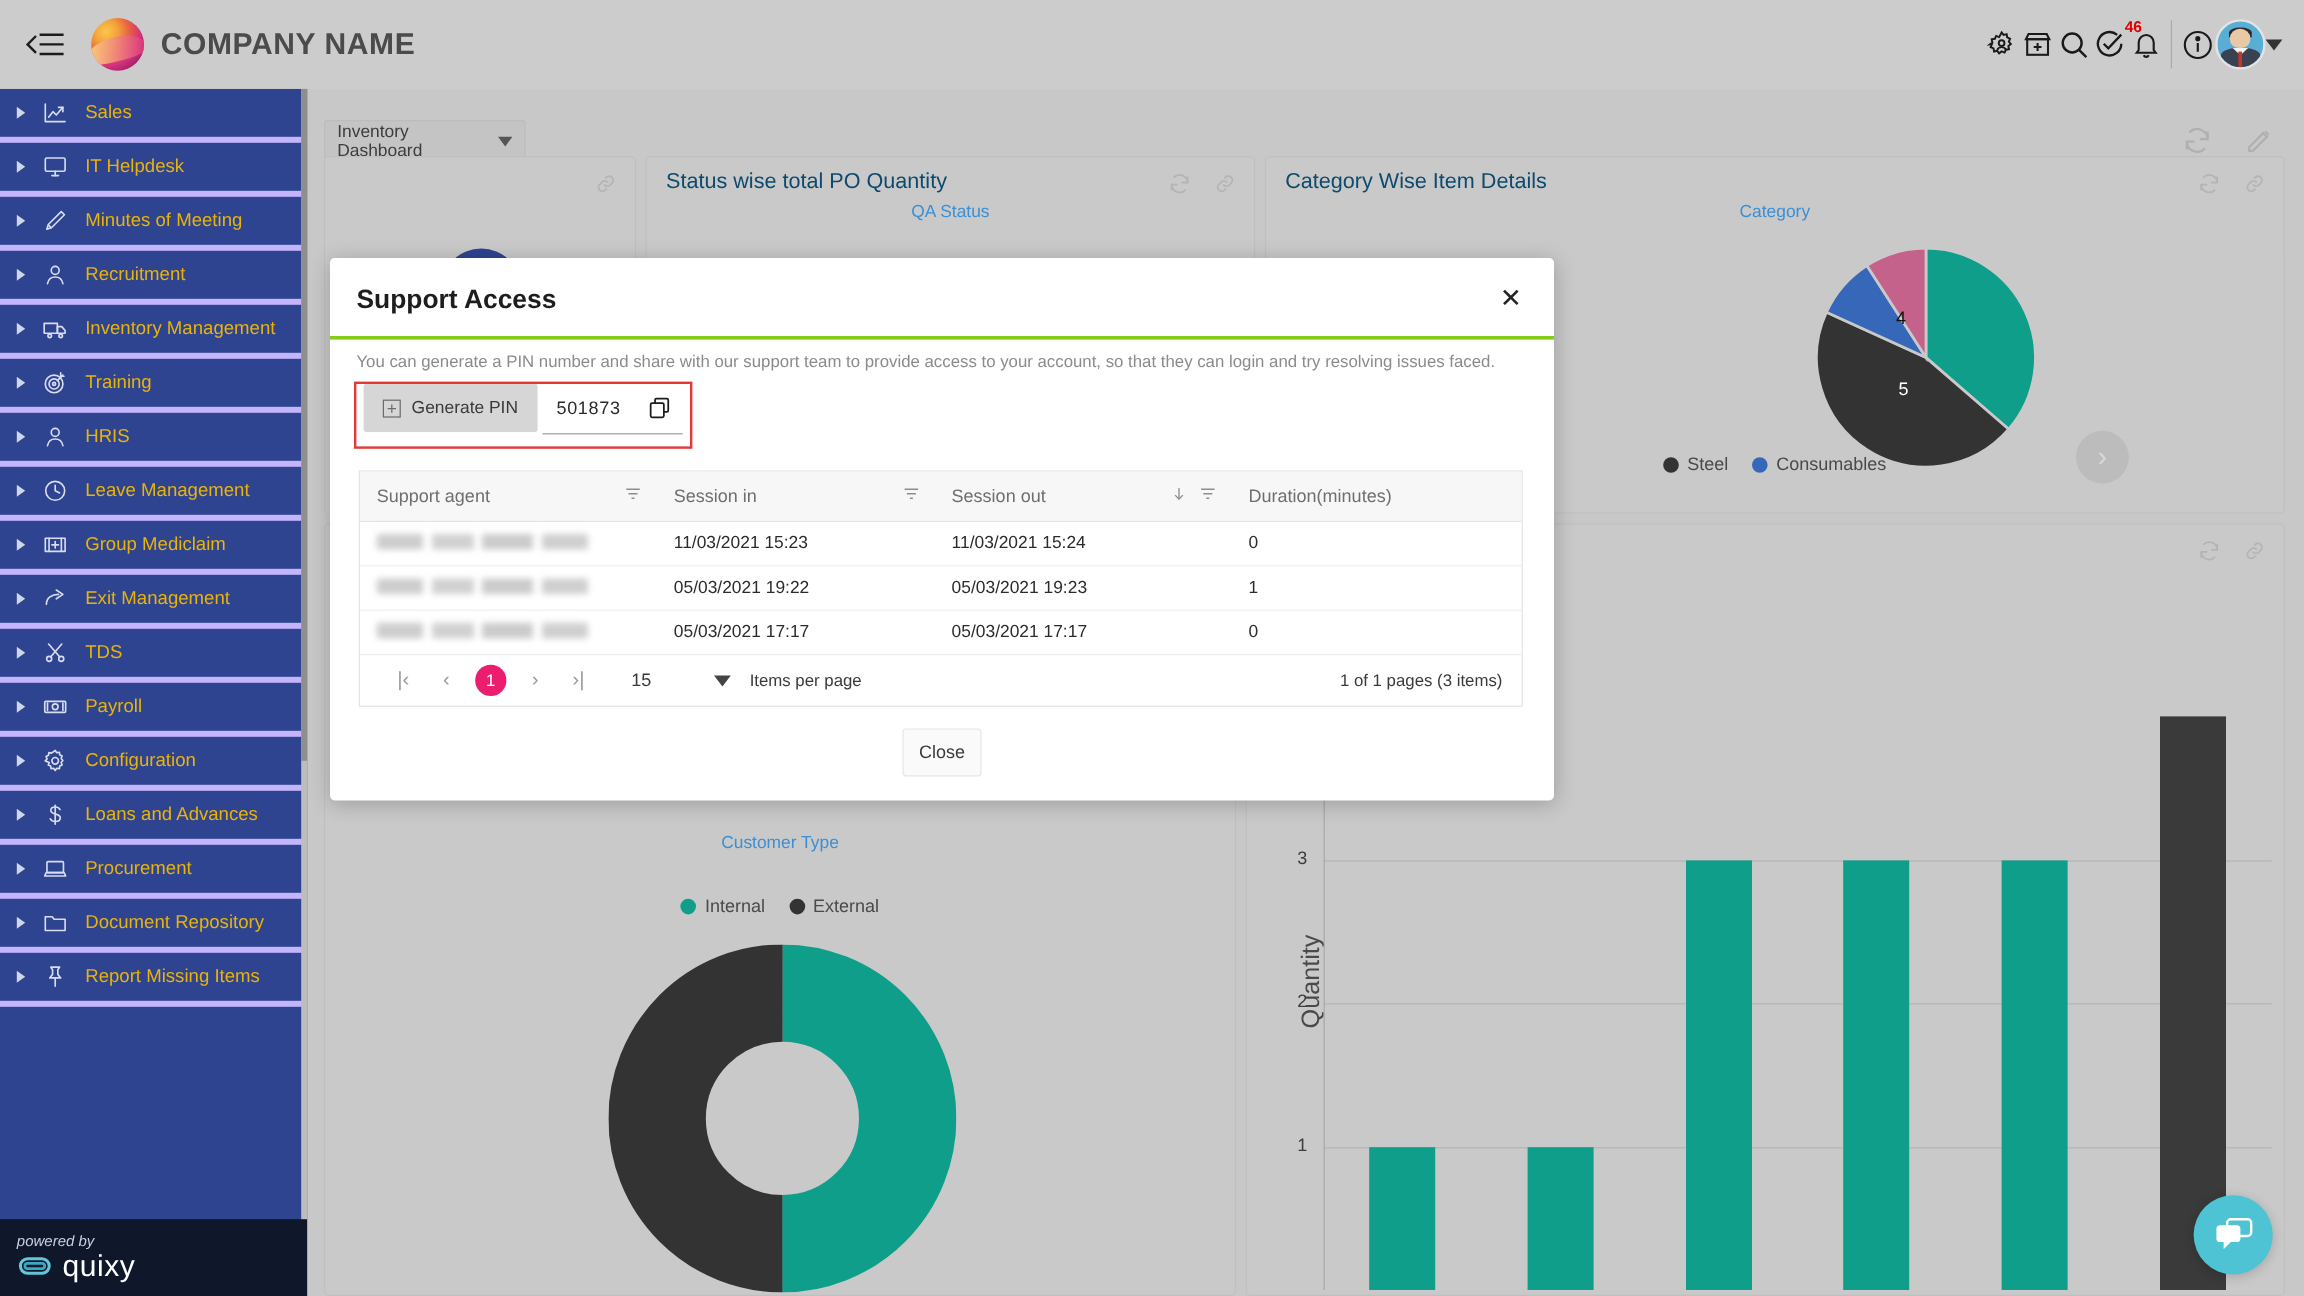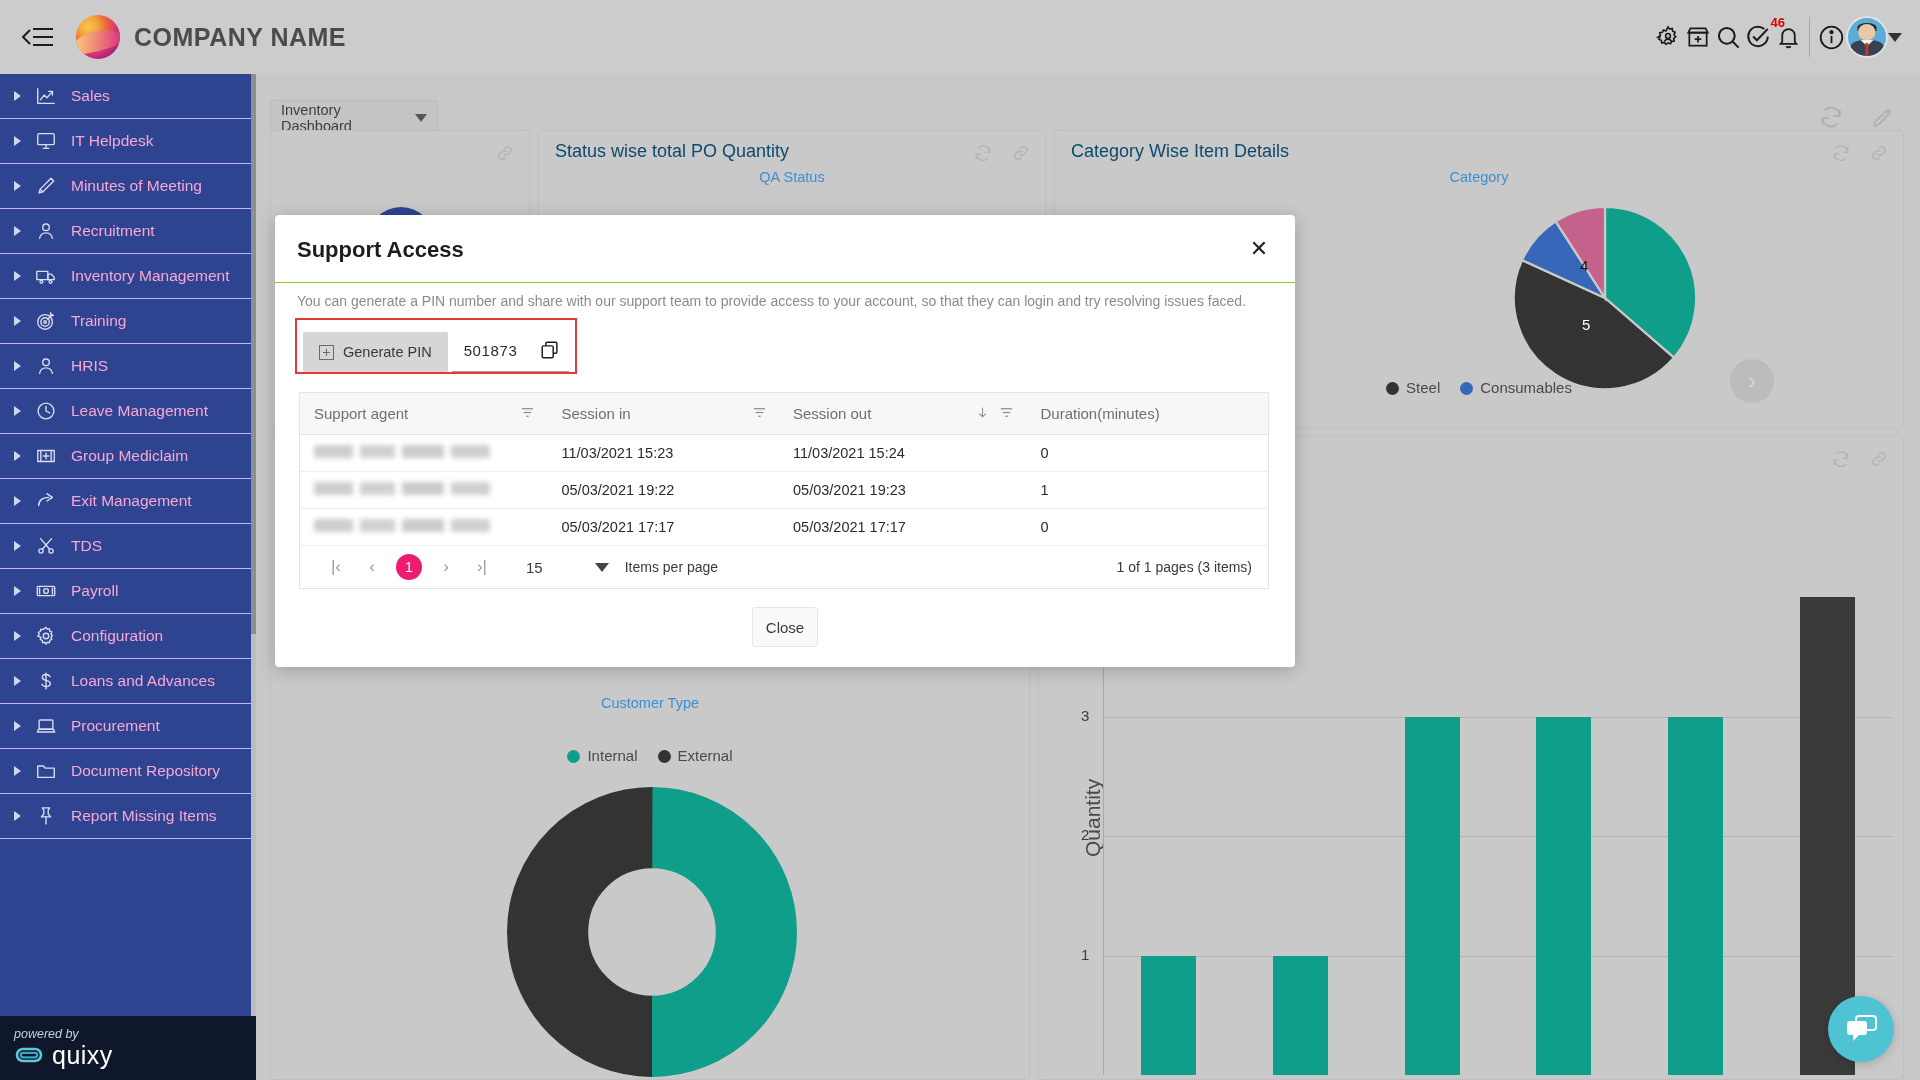--- a/index.html
+++ b/index.html
@@ -61,22 +61,22 @@
   .av-collar { position:absolute; left:50%; bottom:26%; transform:translateX(-50%); width:34%; height:16%; background:#f2f2f2; clip-path: polygon(0 0, 100% 0, 50% 100%); }
   .caret-down { width: 0; height: 0; border-left: 7px solid transparent; border-right: 7px solid transparent; border-top: 9px solid #333; cursor: pointer; }
 
   
   .sidebar {
     position: absolute; top: 74px; left: 0; width: 256px; height: 1006px;
     background: #2e4490; overflow: hidden; z-index: 20;
   }
   .side-item {
     height: 45px; display: flex; align-items: center; gap: 12px;
-    padding-left: 14px; color: #f9a8d4; font-size: 15.5px;
-    border-bottom: 1px solid #c4b5fd; cursor: pointer;
+    padding-left: 14px; color: #eab308; font-size: 15.5px;
+    border-bottom: 5px solid #c4b5fd; cursor: pointer;
   }
   .side-arrow { width: 0; height: 0; border-top: 5px solid transparent; border-bottom: 5px solid transparent; border-left: 7px solid #cfd5ea; flex: 0 0 auto; }
   .side-icon { width: 26px; height: 24px; flex: 0 0 auto; display: flex; align-items: center; justify-content: center; color: #d8dced; }
   .side-label { white-space: nowrap; }
   .powered {
     position: absolute; left: 0; bottom: 0; width: 256px; height: 64px;
     background: #0f172a; padding-left: 14px; display: flex; flex-direction: column; justify-content: center;
   }
   .powered-txt { font-size: 12.5px; color: #c9cee3; font-style: italic; line-height: 1; margin-bottom: 2px; }
   .powered-brand { display: flex; align-items: center; gap: 8px; }
@@ -124,31 +124,31 @@
   .tick { position: absolute; font-size: 15px; color: #3d3d3d; }
   .bar { position: absolute; bottom: 0; }
 
   
   .modal {
     position: absolute; left: 275px; top: 215px; width: 1020px; height: 452px;
     background: #ffffff; border-radius: 4px;
     box-shadow: 0 3px 18px rgba(0,0,0,.22);
     z-index: 50;
   }
-  .modal-head { position: relative; height: 68px; border-bottom: 1px solid #84cc16; }
+  .modal-head { position: relative; height: 68px; border-bottom: 3px solid #84cc16; }
   .modal-title { position: absolute; left: 22px; top: 22px; font-size: 22px; font-weight: bold; color: #1d1d1d; }
   .modal-close {
     position: absolute; right: 18px; top: 16px; width: 36px; height: 36px;
     display: flex; align-items: center; justify-content: center;
     font-size: 22px; color: #222; cursor: pointer; background: #fff;
   }
   .modal-desc { position: absolute; left: 22px; top: 78px; font-size: 14px; color: #8b8b8b; }
   .pin-wrap {
     position: absolute; left: 20px; top: 103px; width: 282px; height: 56px;
-    border: 2px solid #e53935; display: flex; align-items: flex-end; padding: 0 6px; gap: 4px;
+    border: 2px solid #e53935; display: flex; align-items: flex-start; padding: 0 6px; gap: 4px;
   }
   .gen-btn {
     height: 40px; background: #d6d6d6; border: none; border-radius: 2px;
     display: flex; align-items: center; gap: 9px; padding: 0 16px;
     font-size: 14.5px; color: #3a3a3a; cursor: pointer;
   }
   .plus-box { width: 15px; height: 15px; border: 1.4px solid #6a6a6a; position: relative; }
   .plus-box::before, .plus-box::after { content:""; position:absolute; background:#6a6a6a; }
   .plus-box::before { left: 3px; top: 6px; width: 7px; height: 1.4px; }
   .plus-box::after { left: 6px; top: 3px; width: 1.4px; height: 7px; }

